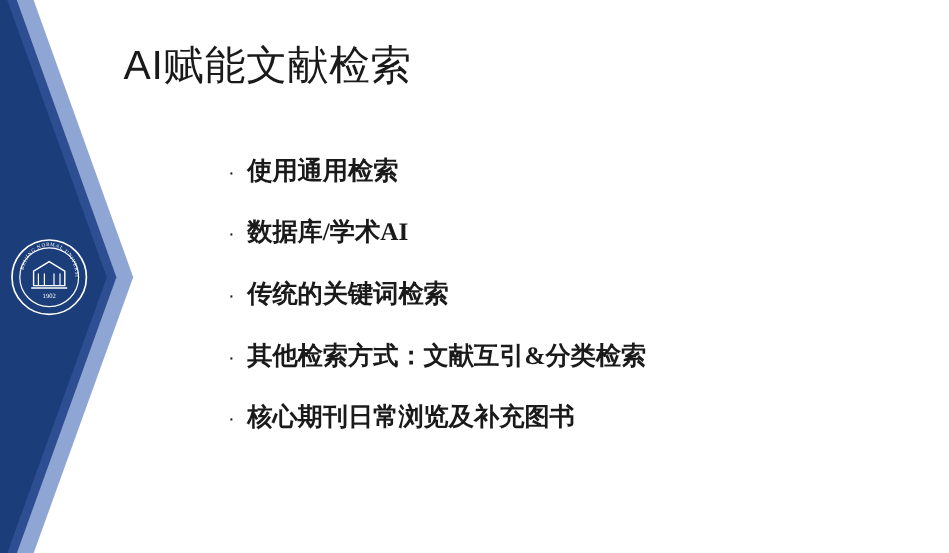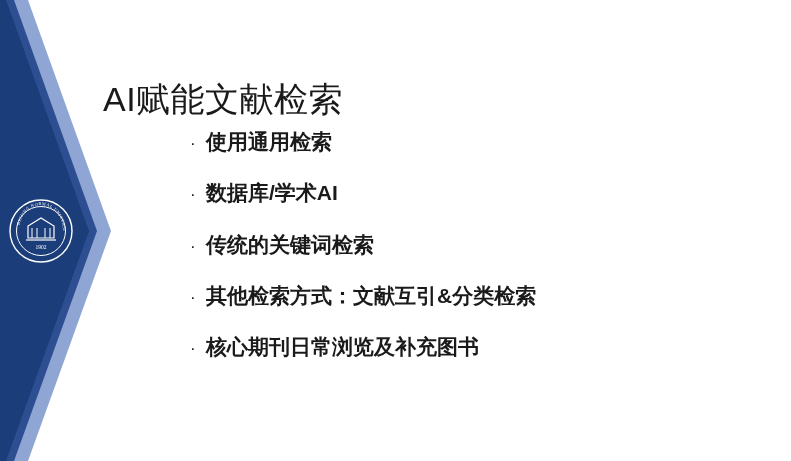--- a/index.html
+++ b/index.html
@@ -38,21 +38,20 @@
   .title {
     position: absolute;
     left: 103px;
     top: 34px;
     font-size: 34px;
     line-height: 1.25;
     color: #1a1a1a;
     letter-spacing: 0.5px;
     font-weight: 400;
     white-space: nowrap;
-    margin-top: 44px;
   }
   .bullets {
     position: absolute;
     left: 190px;
     top: 128px;
     width: 570px;
   }
   .bullet {
     display: flex;
     align-items: baseline;
@@ -65,20 +64,21 @@
   .bullet .dot {
     flex: 0 0 auto;
     width: 16px;
     font-size: 17px;
     color: #1a1a1a;
     line-height: 1;
   }
   .bullet .txt {
     flex: 1 1 auto;
     font-weight: 700;
+    font-family: Liberation Serif, serif;
   }
 </style>
 </head>
 <body>
 
 <div class="slide">
 
   <div class="deco">
     <svg width="140" height="461" viewBox="0 0 140 461" xmlns="http://www.w3.org/2000/svg">
       <polygon points="0,0 28,0 111,231 28,461 0,461" fill="#8fa6d4"></polygon>

